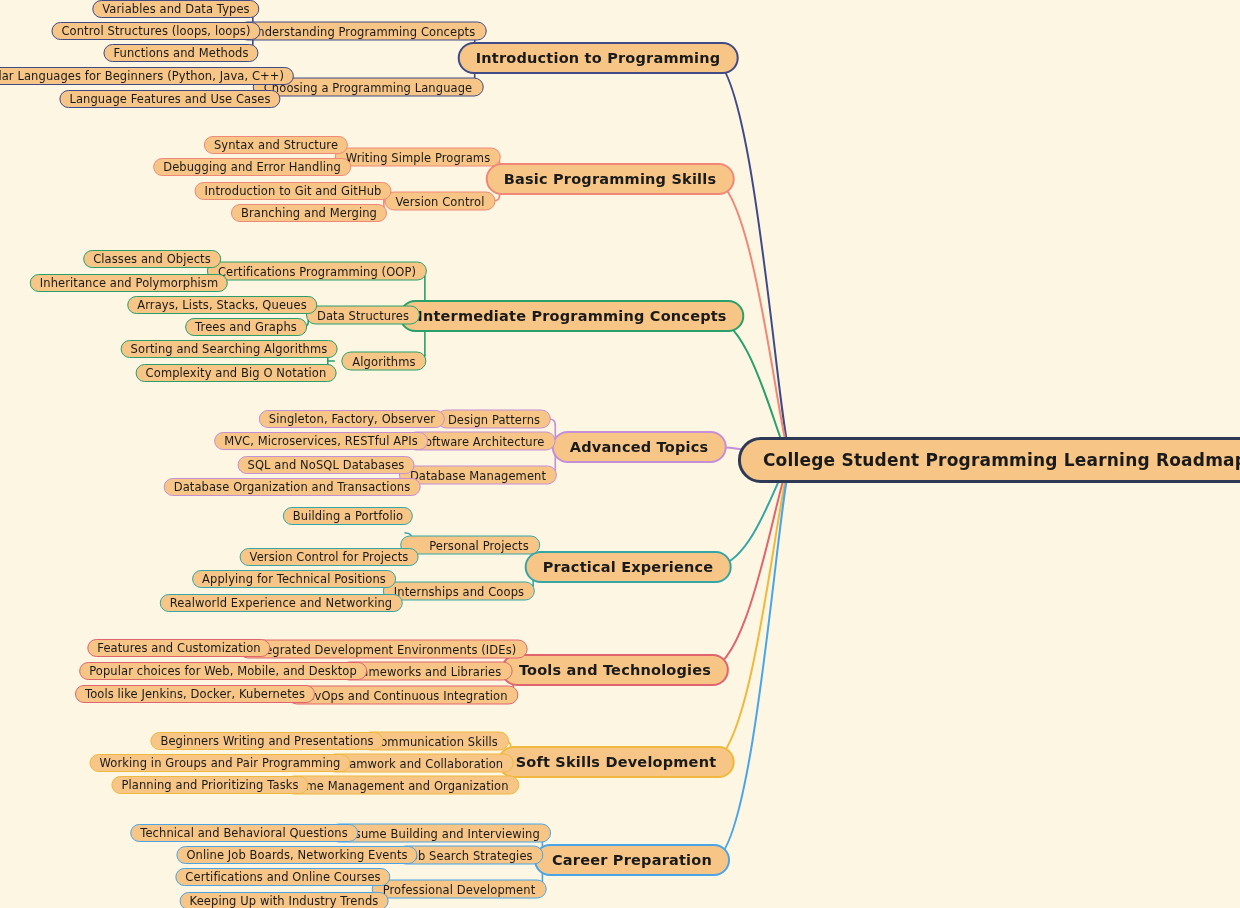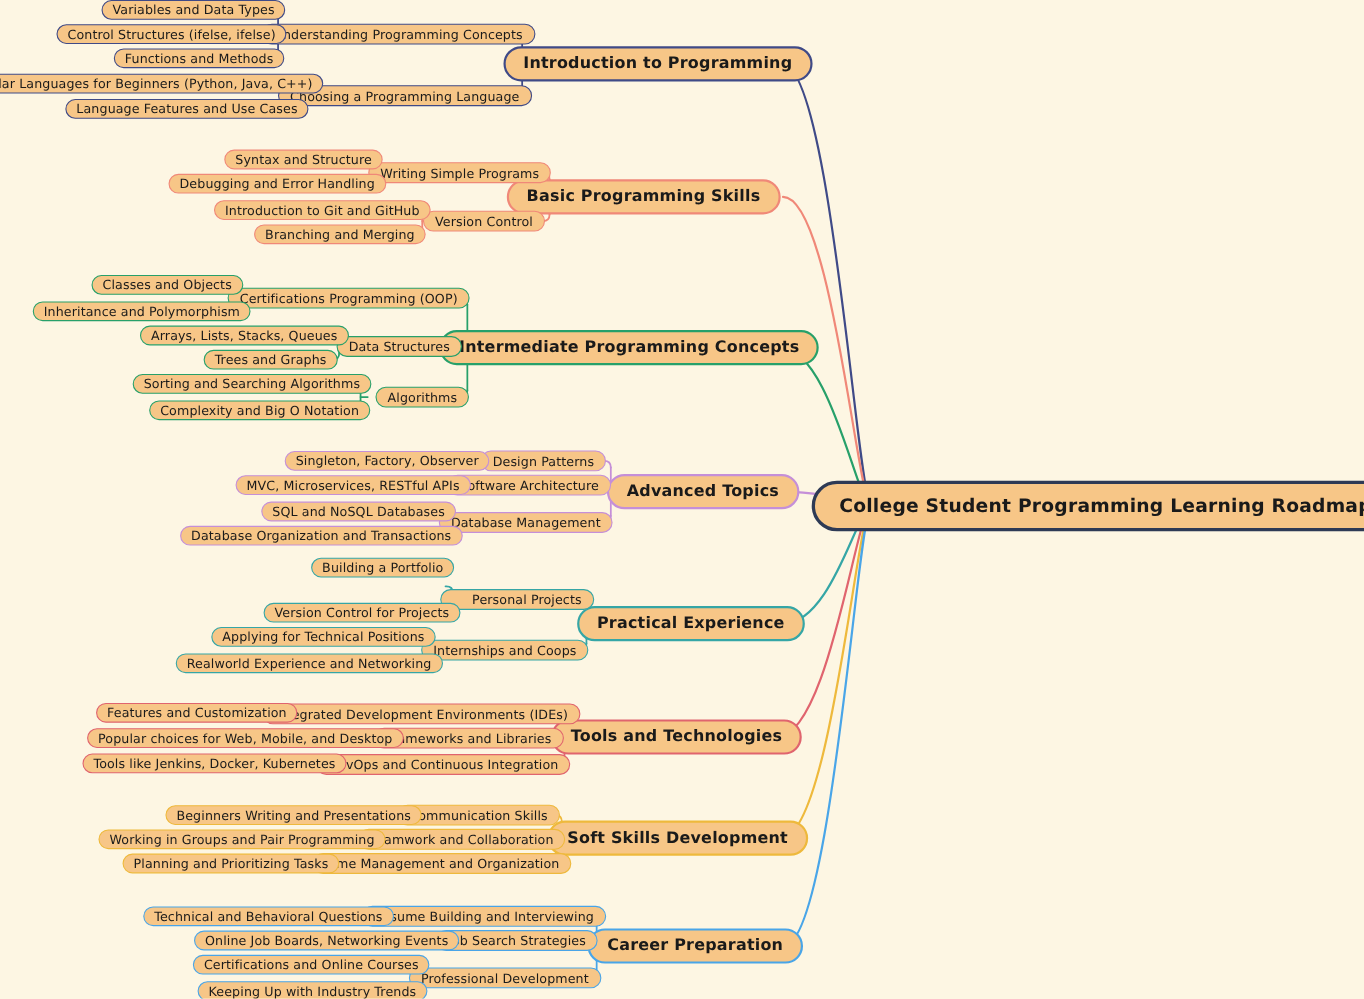--- a/index.html
+++ b/index.html
@@ -172,26 +172,26 @@
       <path d="M 533.25 833 L 536.421875 833 Q 542.421875 833 542.421875 839" fill="none" stroke="#49a5e8" stroke-width="1.6" stroke-linecap="round"></path>
       <path d="M 531.234375 855 L 542.421875 855" fill="none" stroke="#49a5e8" stroke-width="1.6" stroke-linecap="round"></path>
       <path d="M 532.046875 889 L 536.421875 889 Q 542.421875 889 542.421875 883" fill="none" stroke="#49a5e8" stroke-width="1.6" stroke-linecap="round"></path>
       <path d="M 542.421875 860 L 551.59375 860" fill="none" stroke="#49a5e8" stroke-width="1.6" stroke-linecap="round"></path>
     </svg>
   <div id="nodes">
       <div class="node root" style="left: 1005px; top: 460px; border-color: rgb(46, 58, 85); background: rgb(247, 198, 135); color: rgb(26, 26, 26);">College Student Programming Learning Roadmap</div>
       <div class="node branch" style="left: 598px; top: 58px; border-color: rgb(63, 74, 135); background: rgb(247, 198, 135); color: rgb(26, 26, 26);">Introduction to Programming</div>
       <div class="node sub" style="left: 362px; top: 31px; border-color: rgb(63, 74, 135); background: rgb(247, 198, 135); color: rgb(26, 26, 26);">Understanding Programming Concepts</div>
       <div class="node leaf" style="left: 176px; top: 9px; border-color: rgb(63, 74, 135); background: rgb(247, 198, 135); color: rgb(26, 26, 26);">Variables and Data Types</div>
-      <div class="node leaf" style="left: 156px; top: 31px; border-color: rgb(63, 74, 135); background: rgb(247, 198, 135); color: rgb(26, 26, 26);">Control Structures (ifelse, ifelse)</div>
+      <div class="node leaf" style="left: 156px; top: 31px; border-color: rgb(63, 74, 135); background: rgb(247, 198, 135); color: rgb(26, 26, 26);">Control Structures (loops, loops)</div>
       <div class="node leaf" style="left: 181px; top: 53px; border-color: rgb(63, 74, 135); background: rgb(247, 198, 135); color: rgb(26, 26, 26);">Functions and Methods</div>
       <div class="node sub" style="left: 368px; top: 87px; border-color: rgb(63, 74, 135); background: rgb(247, 198, 135); color: rgb(26, 26, 26);">Choosing a Programming Language</div>
       <div class="node leaf" style="left: 127px; top: 76px; border-color: rgb(63, 74, 135); background: rgb(247, 198, 135); color: rgb(26, 26, 26);">Popular Languages for Beginners (Python, Java, C++)</div>
       <div class="node leaf" style="left: 170px; top: 99px; border-color: rgb(63, 74, 135); background: rgb(247, 198, 135); color: rgb(26, 26, 26);">Language Features and Use Cases</div>
-      <div class="node branch" style="left: 585px; top: 179px; border-color: rgb(240, 136, 120); background: rgb(247, 198, 135); color: rgb(26, 26, 26);">Basic Programming Skills</div>
+      <div class="node branch" style="left: 610px; top: 179px; border-color: rgb(240, 136, 120); background: rgb(247, 198, 135); color: rgb(26, 26, 26);">Basic Programming Skills</div>
       <div class="node sub" style="left: 418px; top: 157px; border-color: rgb(240, 136, 120); background: rgb(247, 198, 135); color: rgb(26, 26, 26);">Writing Simple Programs</div>
       <div class="node leaf" style="left: 276px; top: 145px; border-color: rgb(240, 136, 120); background: rgb(247, 198, 135); color: rgb(26, 26, 26);">Syntax and Structure</div>
       <div class="node leaf" style="left: 252px; top: 167px; border-color: rgb(240, 136, 120); background: rgb(247, 198, 135); color: rgb(26, 26, 26);">Debugging and Error Handling</div>
       <div class="node sub" style="left: 440px; top: 201px; border-color: rgb(240, 136, 120); background: rgb(247, 198, 135); color: rgb(26, 26, 26);">Version Control</div>
       <div class="node leaf" style="left: 293px; top: 191px; border-color: rgb(240, 136, 120); background: rgb(247, 198, 135); color: rgb(26, 26, 26);">Introduction to Git and GitHub</div>
       <div class="node leaf" style="left: 309px; top: 213px; border-color: rgb(240, 136, 120); background: rgb(247, 198, 135); color: rgb(26, 26, 26);">Branching and Merging</div>
       <div class="node branch" style="left: 572px; top: 316px; border-color: rgb(39, 160, 106); background: rgb(247, 198, 135); color: rgb(26, 26, 26);">Intermediate Programming Concepts</div>
       <div class="node sub" style="left: 317px; top: 271px; border-color: rgb(39, 160, 106); background: rgb(247, 198, 135); color: rgb(26, 26, 26);">Certifications Programming (OOP)</div>
       <div class="node leaf" style="left: 152px; top: 259px; border-color: rgb(39, 160, 106); background: rgb(247, 198, 135); color: rgb(26, 26, 26);">Classes and Objects</div>
       <div class="node leaf" style="left: 129px; top: 283px; border-color: rgb(39, 160, 106); background: rgb(247, 198, 135); color: rgb(26, 26, 26);">Inheritance and Polymorphism</div>

